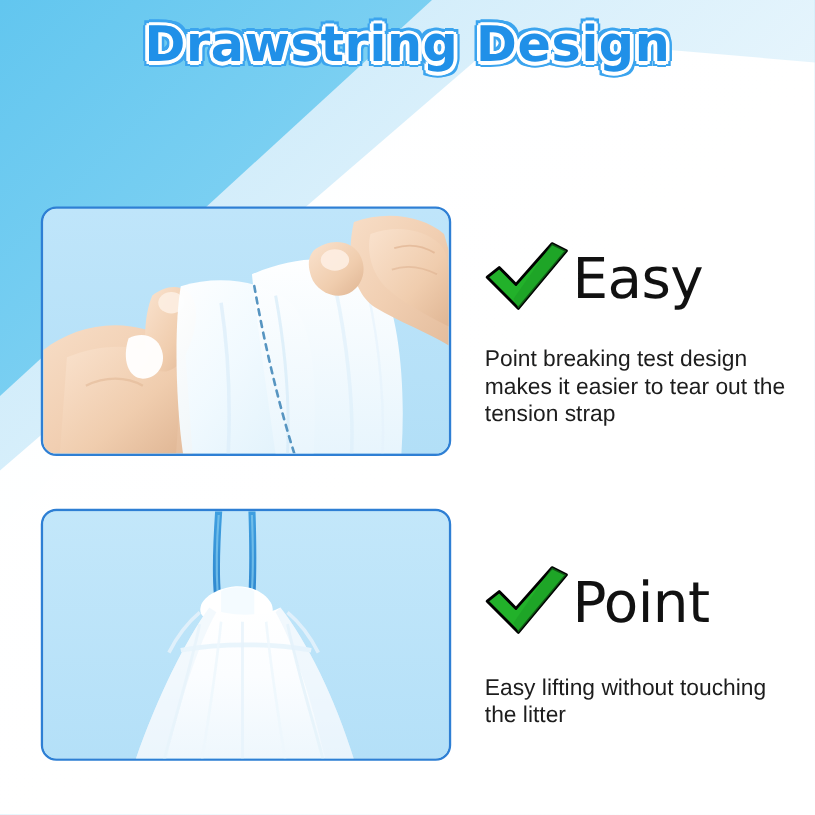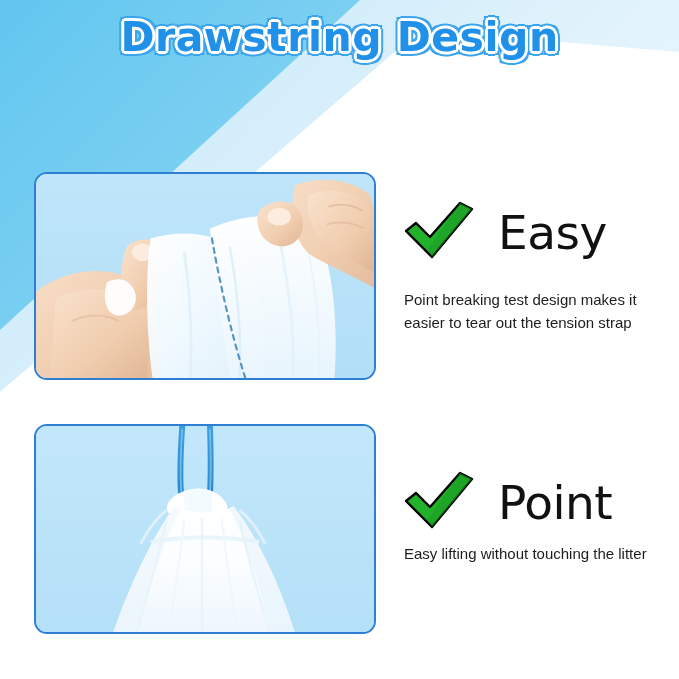--- a/index.html
+++ b/index.html
@@ -78,41 +78,41 @@
   .feature {
     position: absolute;
     z-index: 5;
   }
   #feature-easy  { left: 404px; top: 196px; width: 258px; }
   #feature-clean { left: 404px; top: 466px; width: 258px; }
 
   .feature-head {
     display: flex;
     align-items: center;
-    gap: 24px;
+    gap: 3px;
     height: 72px;
   }
   .check-icon { flex: 0 0 auto; width: 70px; height: 62px; display: block; }
   .feature-title {
     font-family: "DejaVu Sans", sans-serif;
     font-size: 47px;
     font-weight: normal;
     color: #111111;
     line-height: 1;
     letter-spacing: -0.5px;
     white-space: nowrap;
   }
   .feature-desc {
     margin-top: 20px;
     font-family: "Liberation Sans", sans-serif;
-    font-size: 15px;
+    font-size: 19px;
     line-height: 23px;
     color: #1d1d1d;
   }
-  #feature-clean .feature-desc { margin-top: 4px; }
+  #feature-clean .feature-desc { margin-top: 24px; }
 </style>
 </head>
 <body>
 
 <div id="page">
 
   <div class="wedge">
     <svg viewBox="0 0 679 679" xmlns="http://www.w3.org/2000/svg">
       <defs>
         <linearGradient id="wedgeGrad" x1="0" y1="0" x2="1" y2="1">

